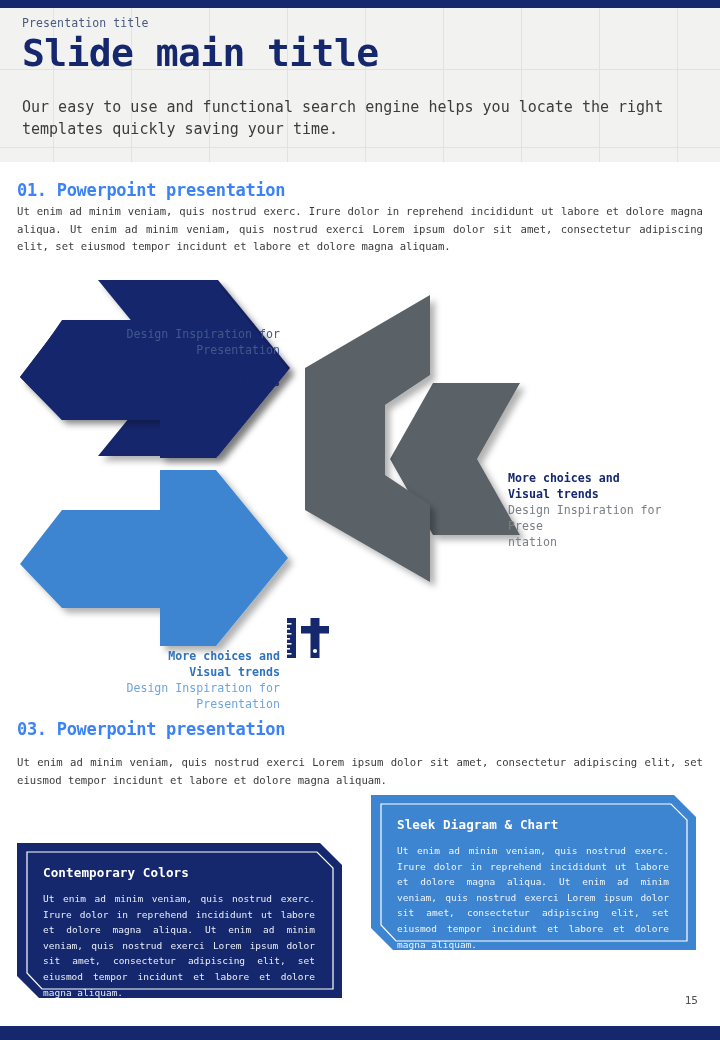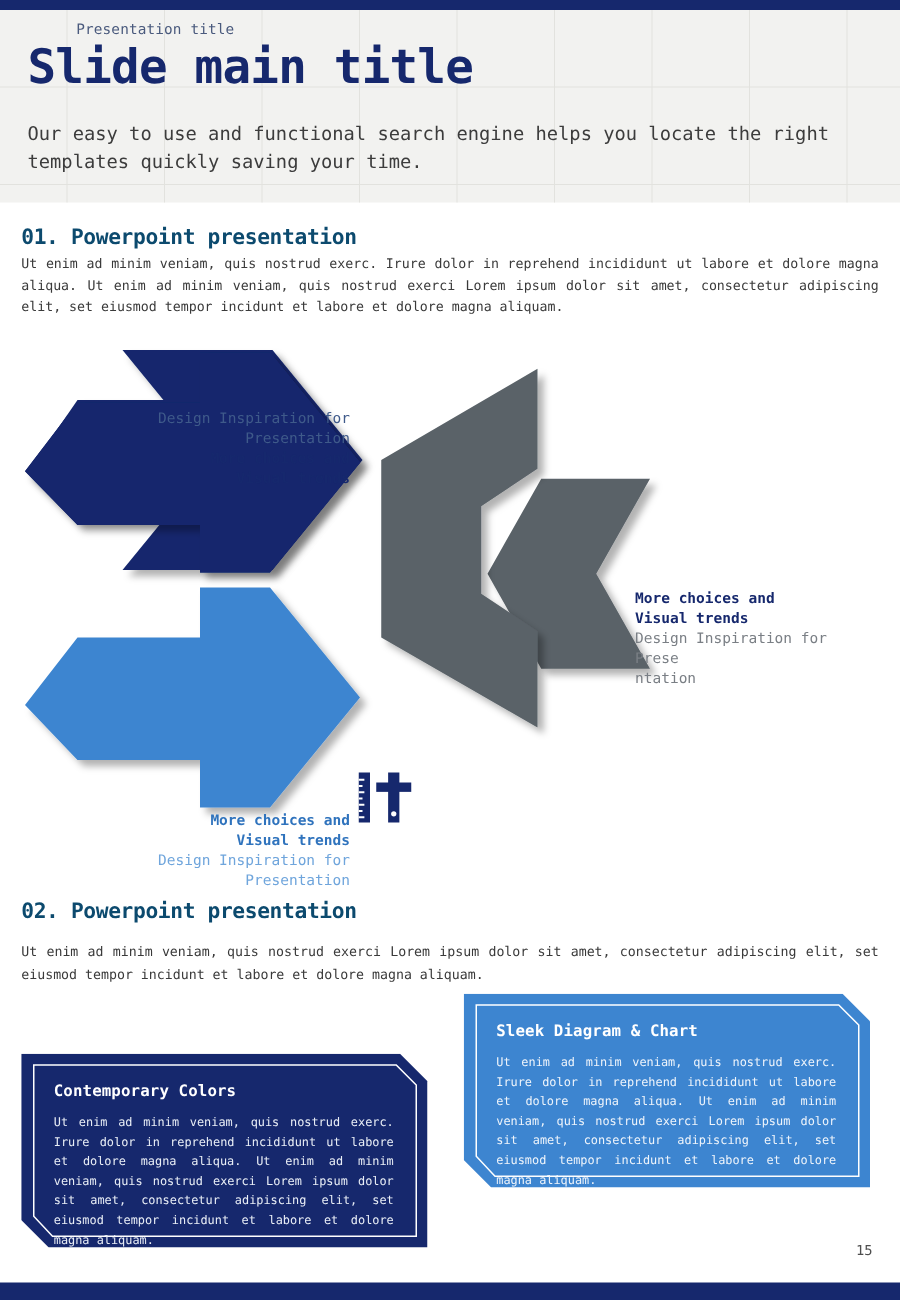--- a/index.html
+++ b/index.html
@@ -22,36 +22,35 @@
     background-image:
       linear-gradient(to right, rgba(255,255,255,0) 0px, rgba(255,255,255,0) 77px, #e2e2de 77px, #e2e2de 78px),
       linear-gradient(to bottom, rgba(255,255,255,0) 0px, rgba(255,255,255,0) 77px, #e2e2de 77px, #e2e2de 78px);
     background-size:78px 78px, 78px 78px;
     background-position:-24px -16px, -24px -16px;
   }
   .hdr-inner{position:absolute;left:22px;top:8px;right:22px;}
   .pres-title{
     font-size:11.5px;color:#4a5a7d;letter-spacing:.1px;line-height:14px;
     font-family:"DejaVu Sans Mono","Liberation Mono",monospace;
-    margin-left:39px;
   }
   .main-title{
     font-size:38px;line-height:46px;color:#16286d;font-weight:bold;
     letter-spacing:-.6px;margin-top:0px;
     font-family:"DejaVu Sans Mono","Liberation Mono",monospace;
   }
   .subtitle{
     position:absolute;left:22px;top:88px;width:672px;
     font-size:15px;line-height:22px;color:#3c3c3c;
     font-family:"DejaVu Sans Mono","Liberation Mono",monospace;
   }
 
   
   .sec-title{
-    position:absolute;left:17px;font-size:17px;font-weight:bold;color:#0c4a6e;
+    position:absolute;left:17px;font-size:17px;font-weight:bold;color:#3b82f6;
     letter-spacing:-.3px;
     font-family:"DejaVu Sans Mono","Liberation Mono",monospace;
     text-align:right;
   }
   .sec-body{
     position:absolute;left:17px;width:686px;
     font-size:10.6px;line-height:17.5px;color:#3a3a3a;text-align:justify;
     font-family:"DejaVu Sans Mono","Liberation Mono",monospace;
   }
   #sec1-title{top:180px;}
@@ -289,21 +288,21 @@
       <div class="soft">ntation</div>
     </div>
 
     <div class="lbl" id="lbl-bottom">
       <div class="strong">More choices and</div>
       <div class="strong">Visual trends</div>
       <div class="soft">Design Inspiration for Presentation</div>
     </div>
   </div>
 
-  <div class="sec-title" id="sec2-title">02. Powerpoint presentation</div>
+  <div class="sec-title" id="sec2-title">03. Powerpoint presentation</div>
   <div class="sec-body" id="sec2-body">Ut enim ad minim veniam, quis nostrud exerci  Lorem ipsum dolor sit amet, consectetur adipiscing elit, set eiusmod tempor incidunt et labore et dolore magna aliquam.</div>
 
   <div class="cards">
 
     <div class="card" id="card-left">
       <svg width="325" height="155" viewBox="0 0 325 155">
         <path d="M 0 0 L 303 0 L 325 22 L 325 155 L 22 155 L 0 133 Z" fill="#16286d"></path>
         <path d="M 10 9 L 300 9 L 316 25 L 316 146 L 25 146 L 10 130 Z" fill="none" stroke="#ffffff" stroke-width="1.2"></path>
       </svg>
       <div class="card-body">

